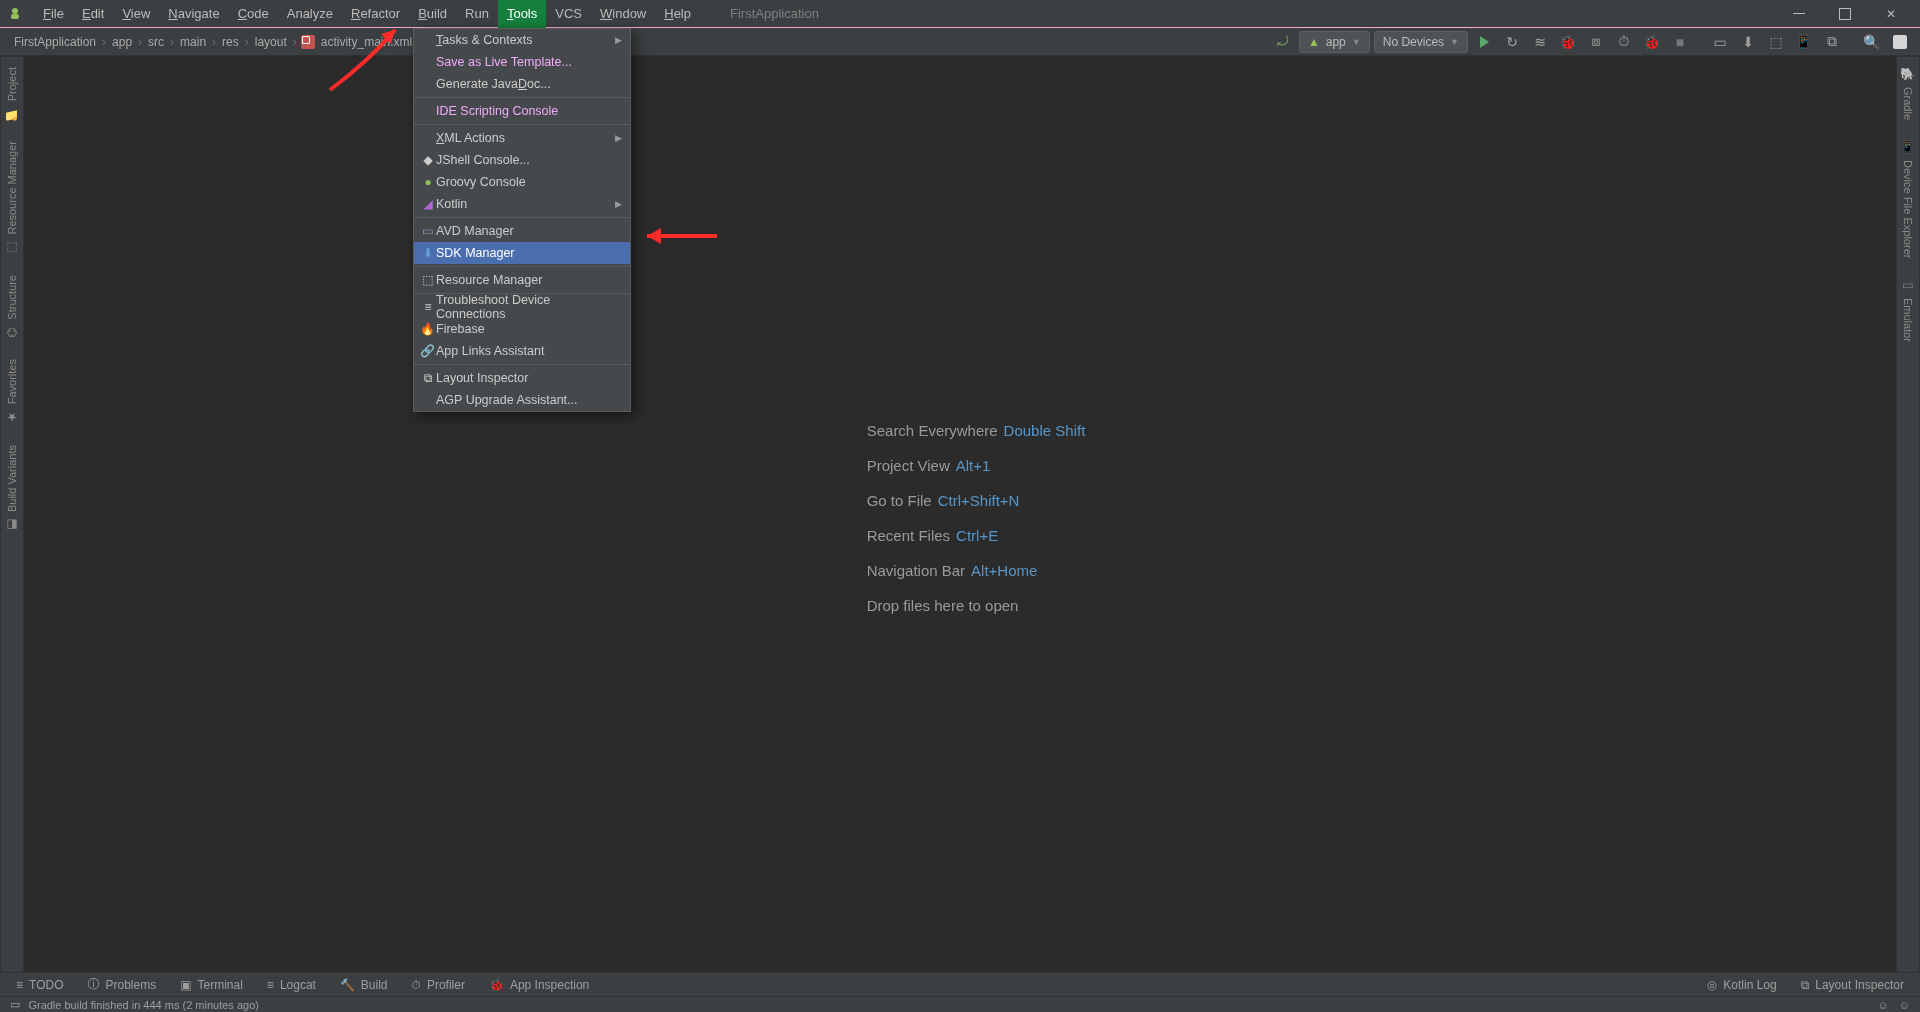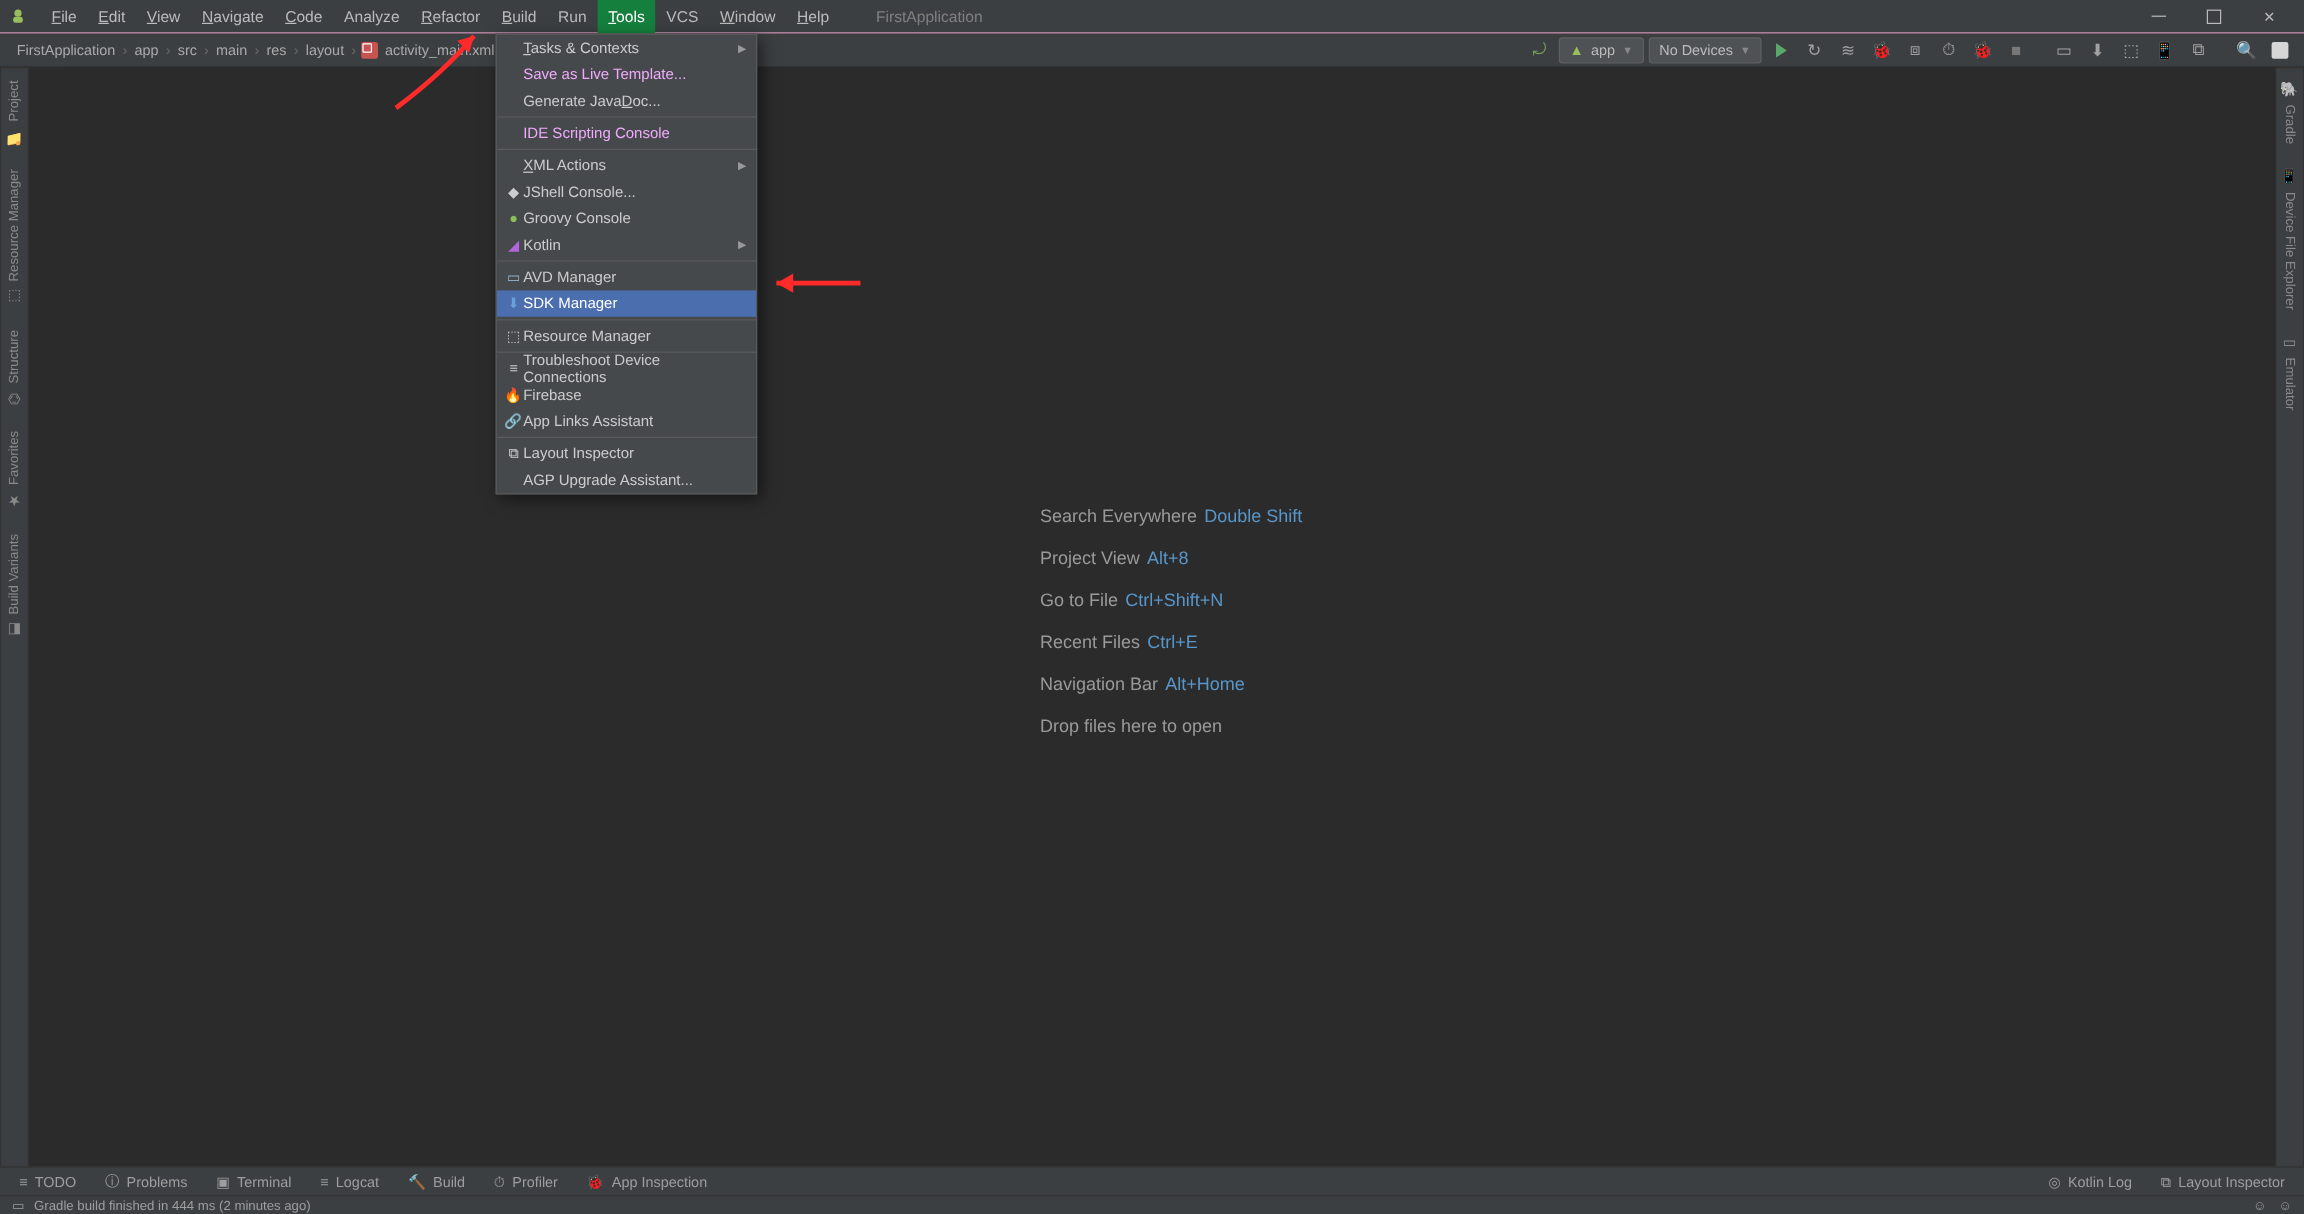--- a/index.html
+++ b/index.html
@@ -194,21 +194,21 @@
     </div>
     <div class="stripe-item">
       <span class="stripe-icon">▭</span>
       <span>Emulator</span>
     </div>
   </div>
 
 <div class="editor">
   <div class="welcome" id="welcome">
       <div class="line"><span>Search Everywhere</span><span class="shortcut">Double Shift</span></div>
-      <div class="line"><span>Project View</span><span class="shortcut">Alt+8</span></div>
+      <div class="line"><span>Project View</span><span class="shortcut">Alt+1</span></div>
       <div class="line"><span>Go to File</span><span class="shortcut">Ctrl+Shift+N</span></div>
       <div class="line"><span>Recent Files</span><span class="shortcut">Ctrl+E</span></div>
       <div class="line"><span>Navigation Bar</span><span class="shortcut">Alt+Home</span></div>
       <div class="line"><span>Drop files here to open</span></div>
     </div>
 </div>
 
 <div class="dropdown" id="tools-menu">
     <div class="dd-item">
       <span class="dd-ico"></span>

